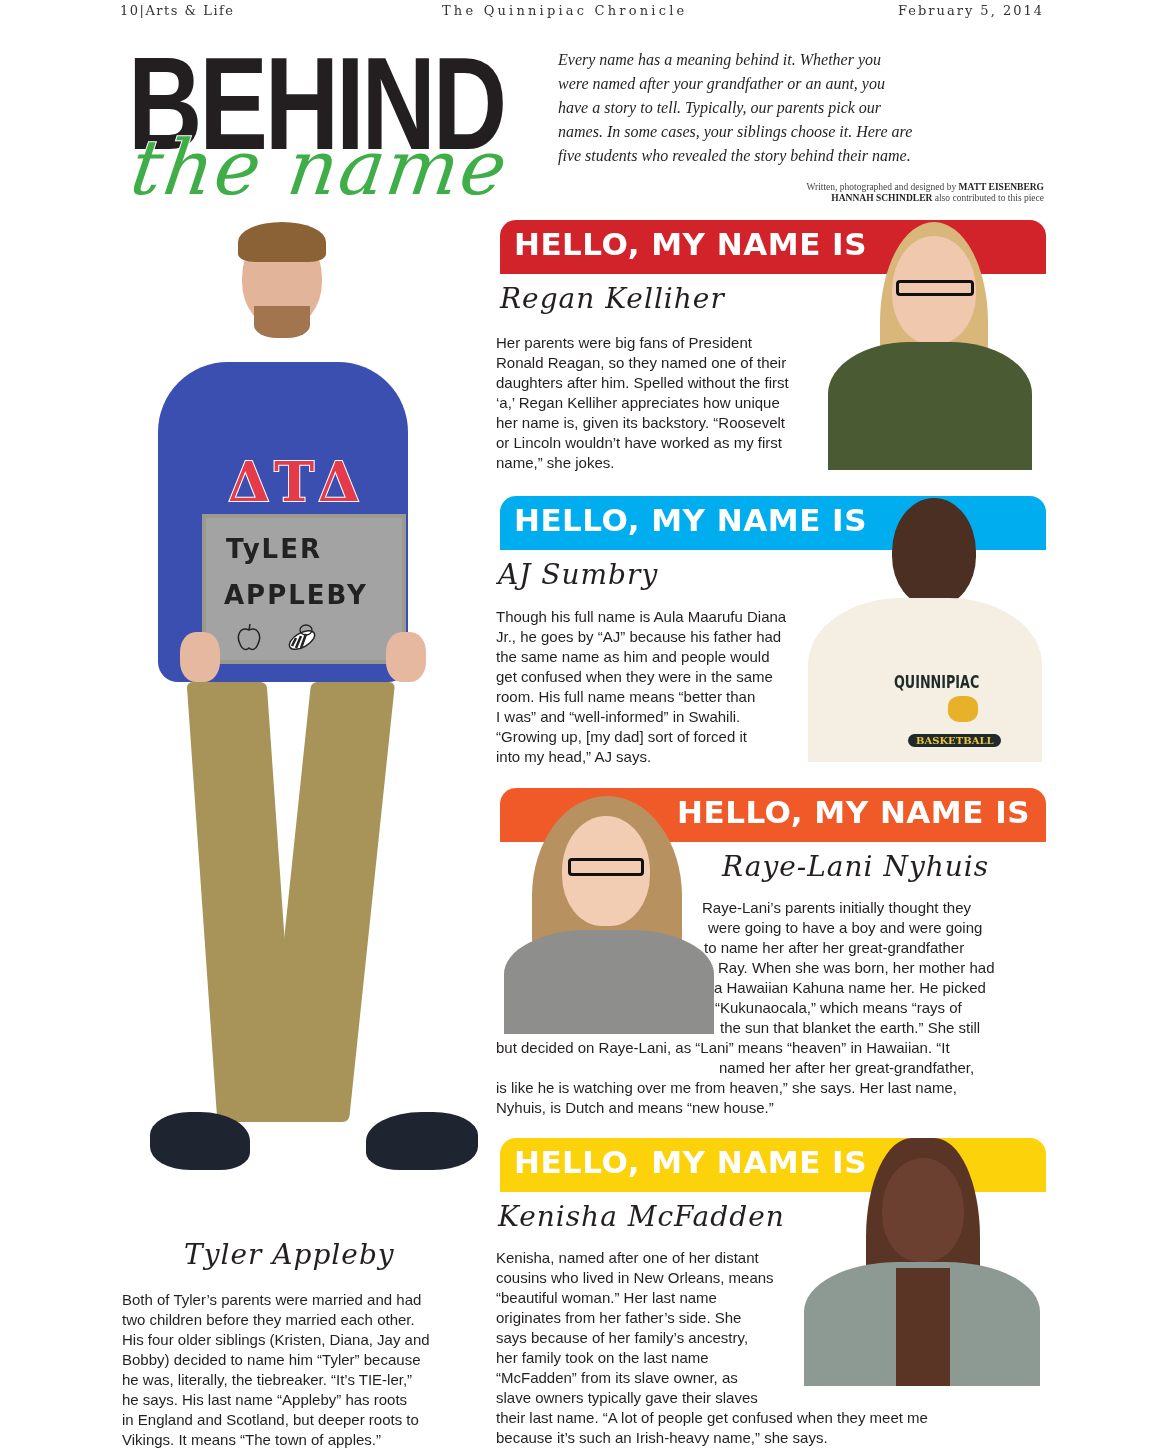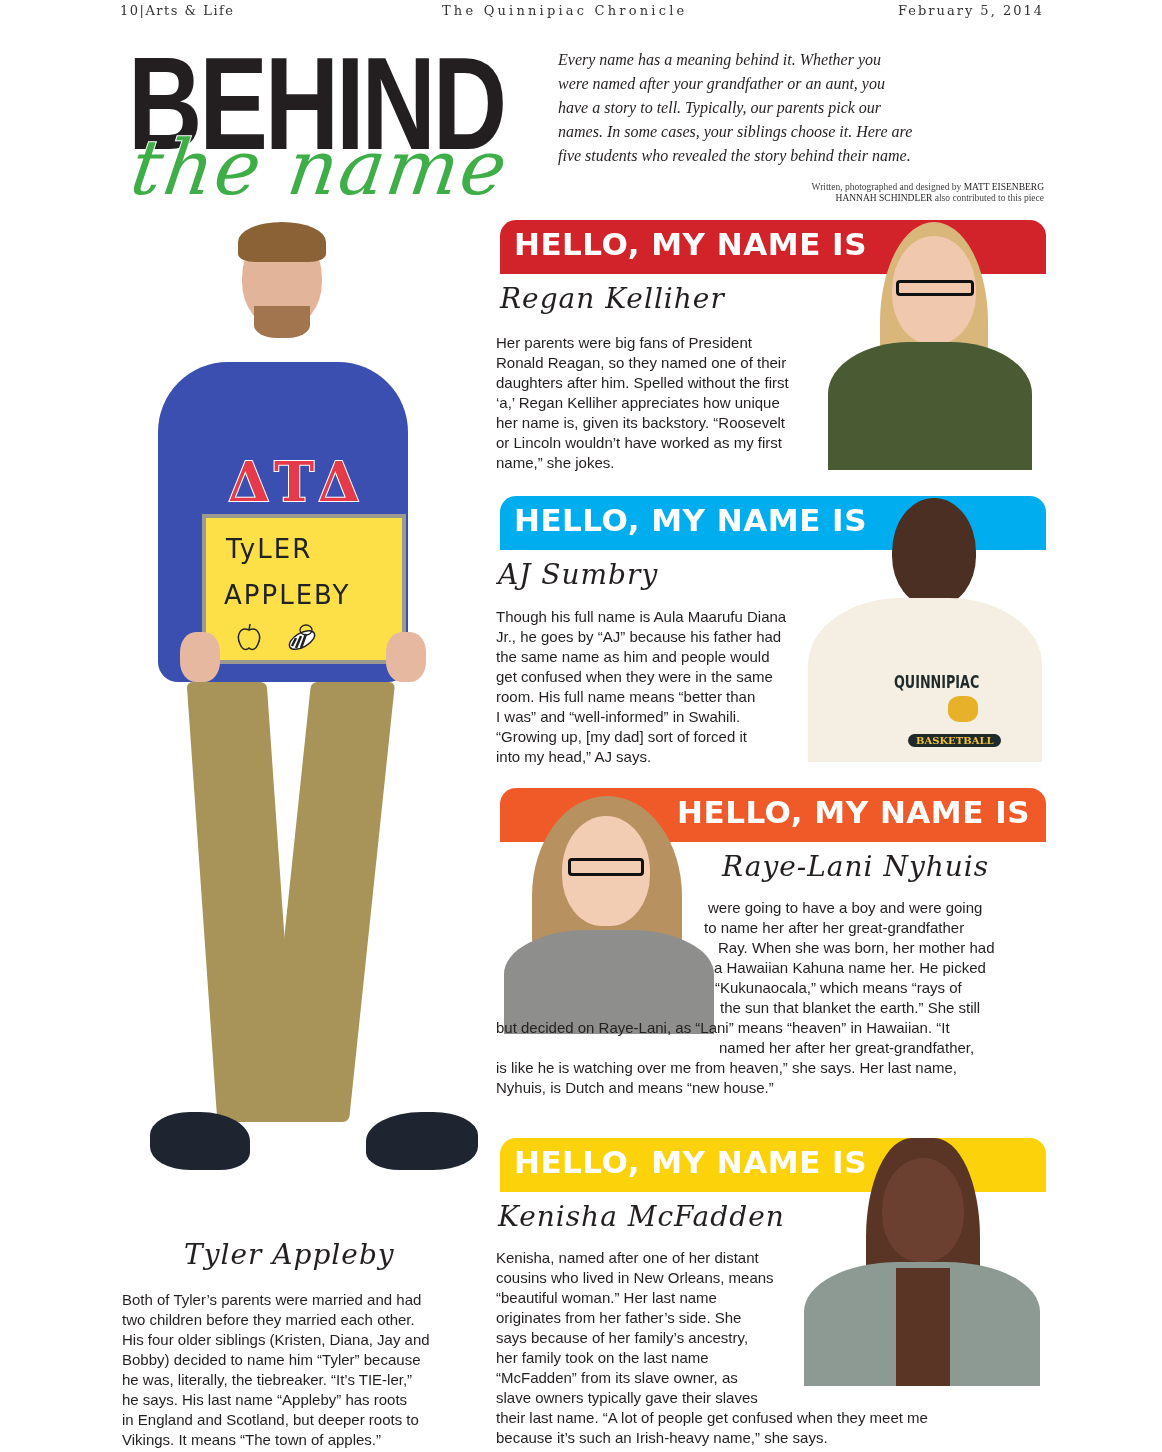--- a/index.html
+++ b/index.html
@@ -11,42 +11,42 @@
   .hdr-left { left:120px; letter-spacing:1.5px; }
   .hdr-center { left:442px; letter-spacing:3.2px; }
   .hdr-right { right:118px; letter-spacing:2px; }
 
   
   .behind { left:128px; top:44px; font-family:"Liberation Sans", sans-serif; font-weight:bold; font-size:132px; line-height:120px; letter-spacing:-4px; color:#231f20; transform:scaleX(0.78); transform-origin:left top; }
   .thename { left:132px; top:128px; font-family:"DejaVu Serif", serif; font-style:italic; font-size:76px; color:#3fae49; line-height:80px; letter-spacing:2px; transform:skewX(-8deg); -webkit-text-stroke:2px #ffffff; paint-order:stroke fill; }
 
   .intro { left:558px; top:48px; width:486px; font-family:"Liberation Serif", serif; font-style:italic; font-size:16px; line-height:24px; color:#231f20; }
   .credit { right:118px; top:182px; text-align:right; font-family:"Liberation Serif", serif; font-size:9.5px; line-height:11px; color:#444; }
-  .credit b { font-weight:normal; color:#231f20; }
+  .credit b { font-weight:bold; color:#231f20; }
 
   
   .banner { position:absolute; left:500px; width:546px; height:54px; border-radius:16px 16px 0 0; }
   .banner .lbl { position:absolute; top:6px; font-family:"DejaVu Sans", sans-serif; font-weight:bold; font-size:31px; color:#fff; letter-spacing:0.5px; white-space:nowrap; }
   .banner .lbl.left { left:14px; }
   .banner .lbl.right { right:16px; }
 
   .sig { position:absolute; font-family:"DejaVu Serif", serif; font-style:italic; font-size:28px; color:#231f20; letter-spacing:1px; white-space:nowrap; }
 
   .body-text { position:absolute; font-family:"Liberation Sans", sans-serif; font-size:15px; line-height:20px; color:#231f20; }
   .body-text .ln { display:block; white-space:nowrap; }
 
   
   .photo { position:absolute; overflow:hidden; }
   .ph-head { position:absolute; border-radius:50% 50% 46% 46%; }
   .ph-hair { position:absolute; }
   .ph-body { position:absolute; border-radius:40% 40% 0 0; }
 
   
   .tyler { left:150px; top:222px; width:330px; height:1000px; }
-  .board { position:absolute; background:#fde047; border:4px solid #9a9a90; }
+  .board { position:absolute; background:#a3a3a3; border:4px solid #9a9a90;font-weight:bold; }
   .board-text { position:absolute; font-family:"DejaVu Sans", sans-serif; font-size:26px; color:#222; letter-spacing:2px; }
 </style>
 </head>
 <body>
 
 <div class="abs hdr hdr-left">10|Arts &amp; Life</div>
 <div class="abs hdr hdr-center">The Quinnipiac Chronicle</div>
 <div class="abs hdr hdr-right">February 5, 2014</div>
 
 <div class="abs behind">BEHIND</div>
@@ -156,20 +156,21 @@
   <span class="lbl right">HELLO, MY NAME IS</span>
 </div>
 <div class="photo" style="left:500px;top:788px;width:218px;height:246px;">
   <div class="ph-hair" style="left:32px;top:8px;width:150px;height:200px;background:#b89160;border-radius:50% 50% 30% 30%;"></div>
   <div class="ph-head" style="left:62px;top:28px;width:88px;height:110px;background:#f2cdb3;"></div>
   <div style="position:absolute;left:68px;top:70px;width:76px;height:18px;border:3px solid #111;border-radius:4px;"></div>
   <div class="ph-body" style="left:4px;top:142px;width:210px;height:110px;background:#8e8e8c;"></div>
 </div>
 <div class="sig" style="left:722px;top:850px;">Raye-Lani Nyhuis</div>
 <div class="body-text" style="left:496px;top:898px;width:546px;">
+  <span class="ln" style="padding-left:206px">Raye-Lani’s parents initially thought they</span>
   <span class="ln" style="padding-left:212px">were going to have a boy and were going</span>
   <span class="ln" style="padding-left:208px">to name her after her great-grandfather</span>
   <span class="ln" style="padding-left:222px">Ray. When she was born, her mother had</span>
   <span class="ln" style="padding-left:218px">a Hawaiian Kahuna name her. He picked</span>
   <span class="ln" style="padding-left:219px">“Kukunaocala,” which means “rays of</span>
   <span class="ln" style="padding-left:224px">the sun that blanket the earth.” She still</span>
   <span class="ln">but decided on Raye-Lani, as “Lani” means “heaven” in Hawaiian. “It</span>
   <span class="ln" style="padding-left:223px">named her after her great-grandfather,</span>
   <span class="ln">is like he is watching over me from heaven,” she says. Her last name,</span>
   <span class="ln">Nyhuis, is Dutch and means “new house.”</span>

